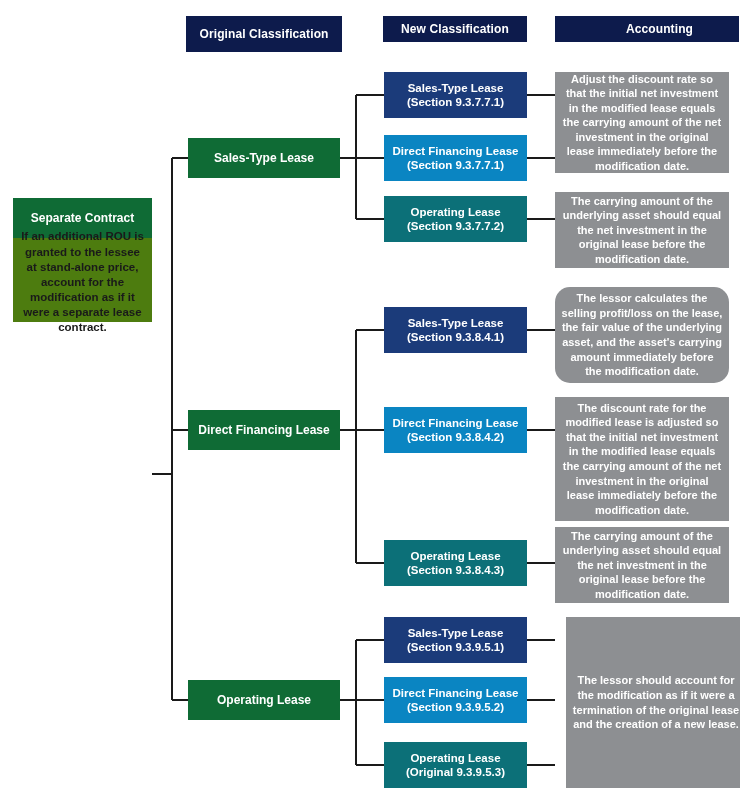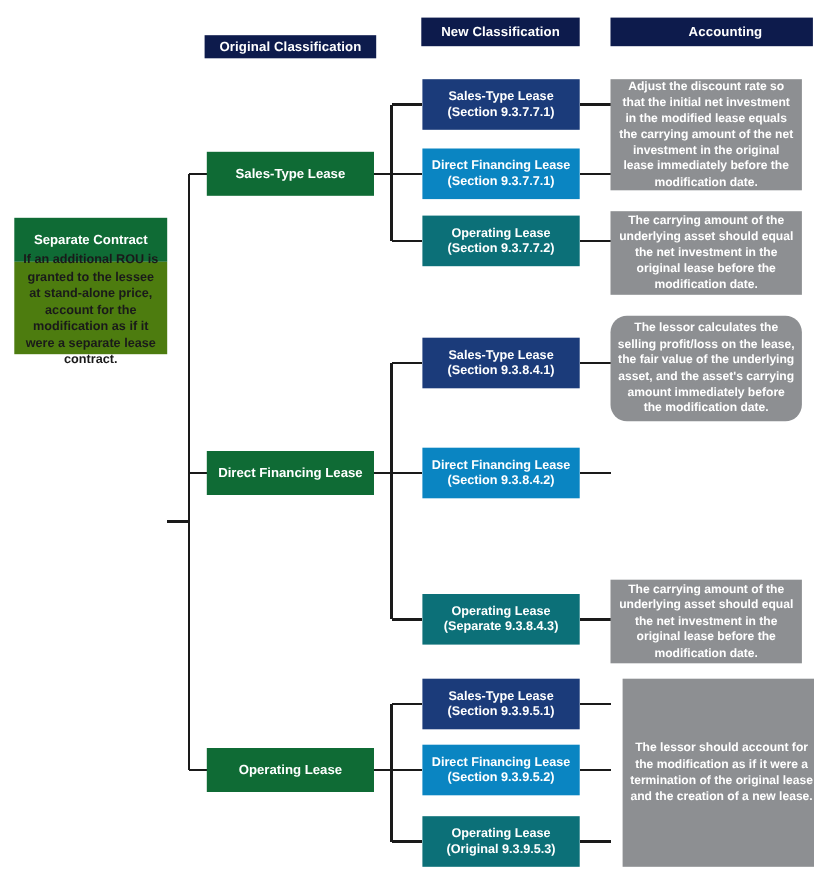--- a/index.html
+++ b/index.html
@@ -108,21 +108,21 @@
       <path d="M527,330 L555,330"></path>
       <path d="M527,430 L555,430"></path>
       <path d="M527,563 L555,563"></path>
 
       <path d="M527,640 L555,640"></path>
       <path d="M527,700 L555,700"></path>
       <path d="M527,765 L555,765"></path>
     </g>
   </svg>
 
-  <div class="box hdr" style="left:186px; top:32px; width:156px; height:21px;">
+  <div class="box hdr" style="left:186px; top:16px; width:156px; height:36px;">
     <span>Original Classification</span>
   </div>
   <div class="box hdr" style="left:383px; top:16px; width:144px; height:26px;">
     <span>New Classification</span>
   </div>
   <div class="box hdr" style="left:555px; top:16px; width:184px; height:26px;padding-left:31px;">
     <span>Accounting</span>
   </div>
 
   <div class="box green-head" style="left:13px; top:198px; width:139px; height:40px;">
@@ -170,21 +170,21 @@
   </div>
   <div class="box blue two-line" style="left:384px; top:407px; width:143px; height:46px;">
     <div>
       <span>Direct Financing Lease</span>
       <span>(Section 9.3.8.4.2)</span>
     </div>
   </div>
   <div class="box teal two-line" style="left:384px; top:540px; width:143px; height:46px;">
     <div>
       <span>Operating Lease</span>
-      <span>(Separate 9.3.8.4.3)</span>
+      <span>(Section 9.3.8.4.3)</span>
     </div>
   </div>
 
   <div class="box navy two-line" style="left:384px; top:617px; width:143px; height:46px;">
     <div>
       <span>Sales-Type Lease</span>
       <span>(Section 9.3.9.5.1)</span>
     </div>
   </div>
   <div class="box blue two-line" style="left:384px; top:677px; width:143px; height:46px;">
@@ -202,20 +202,23 @@
 
   <div class="box acct" style="left:555px; top:72px; width:174px; height:101px;">
     <span>Adjust the discount rate so that the initial net investment in the modified lease equals the carrying amount of the net investment in the original lease immediately before the modification date.</span>
   </div>
   <div class="box acct" style="left:555px; top:192px; width:174px; height:76px;">
     <span>The carrying amount of the underlying asset should equal the net investment in the original lease before the modification date.</span>
   </div>
   <div class="box acct" style="left:555px; top:287px; width:174px; height:96px;border-radius:15px;">
     <span>The lessor calculates the selling profit/loss on the lease, the fair value of the underlying asset, and the asset's carrying amount immediately before the modification date.</span>
   </div>
+  <div class="box acct" style="left:555px; top:397px; width:174px; height:124px;">
+    <span>The discount rate for the modified lease is adjusted so that the initial net investment in the modified lease equals the carrying amount of the net investment in the original lease immediately before the modification date.</span>
+  </div>
   <div class="box acct" style="left:555px; top:527px; width:174px; height:76px;">
     <span>The carrying amount of the underlying asset should equal the net investment in the original lease before the modification date.</span>
   </div>
   <div class="box acct" style="left:555px; top:617px; width:180px; height:171px;margin-left:11px;">
     <span>The lessor should account for the modification as if it were a termination of the original lease and the creation of a new lease.</span>
   </div>
 
 </div>
 
 </body></html>

